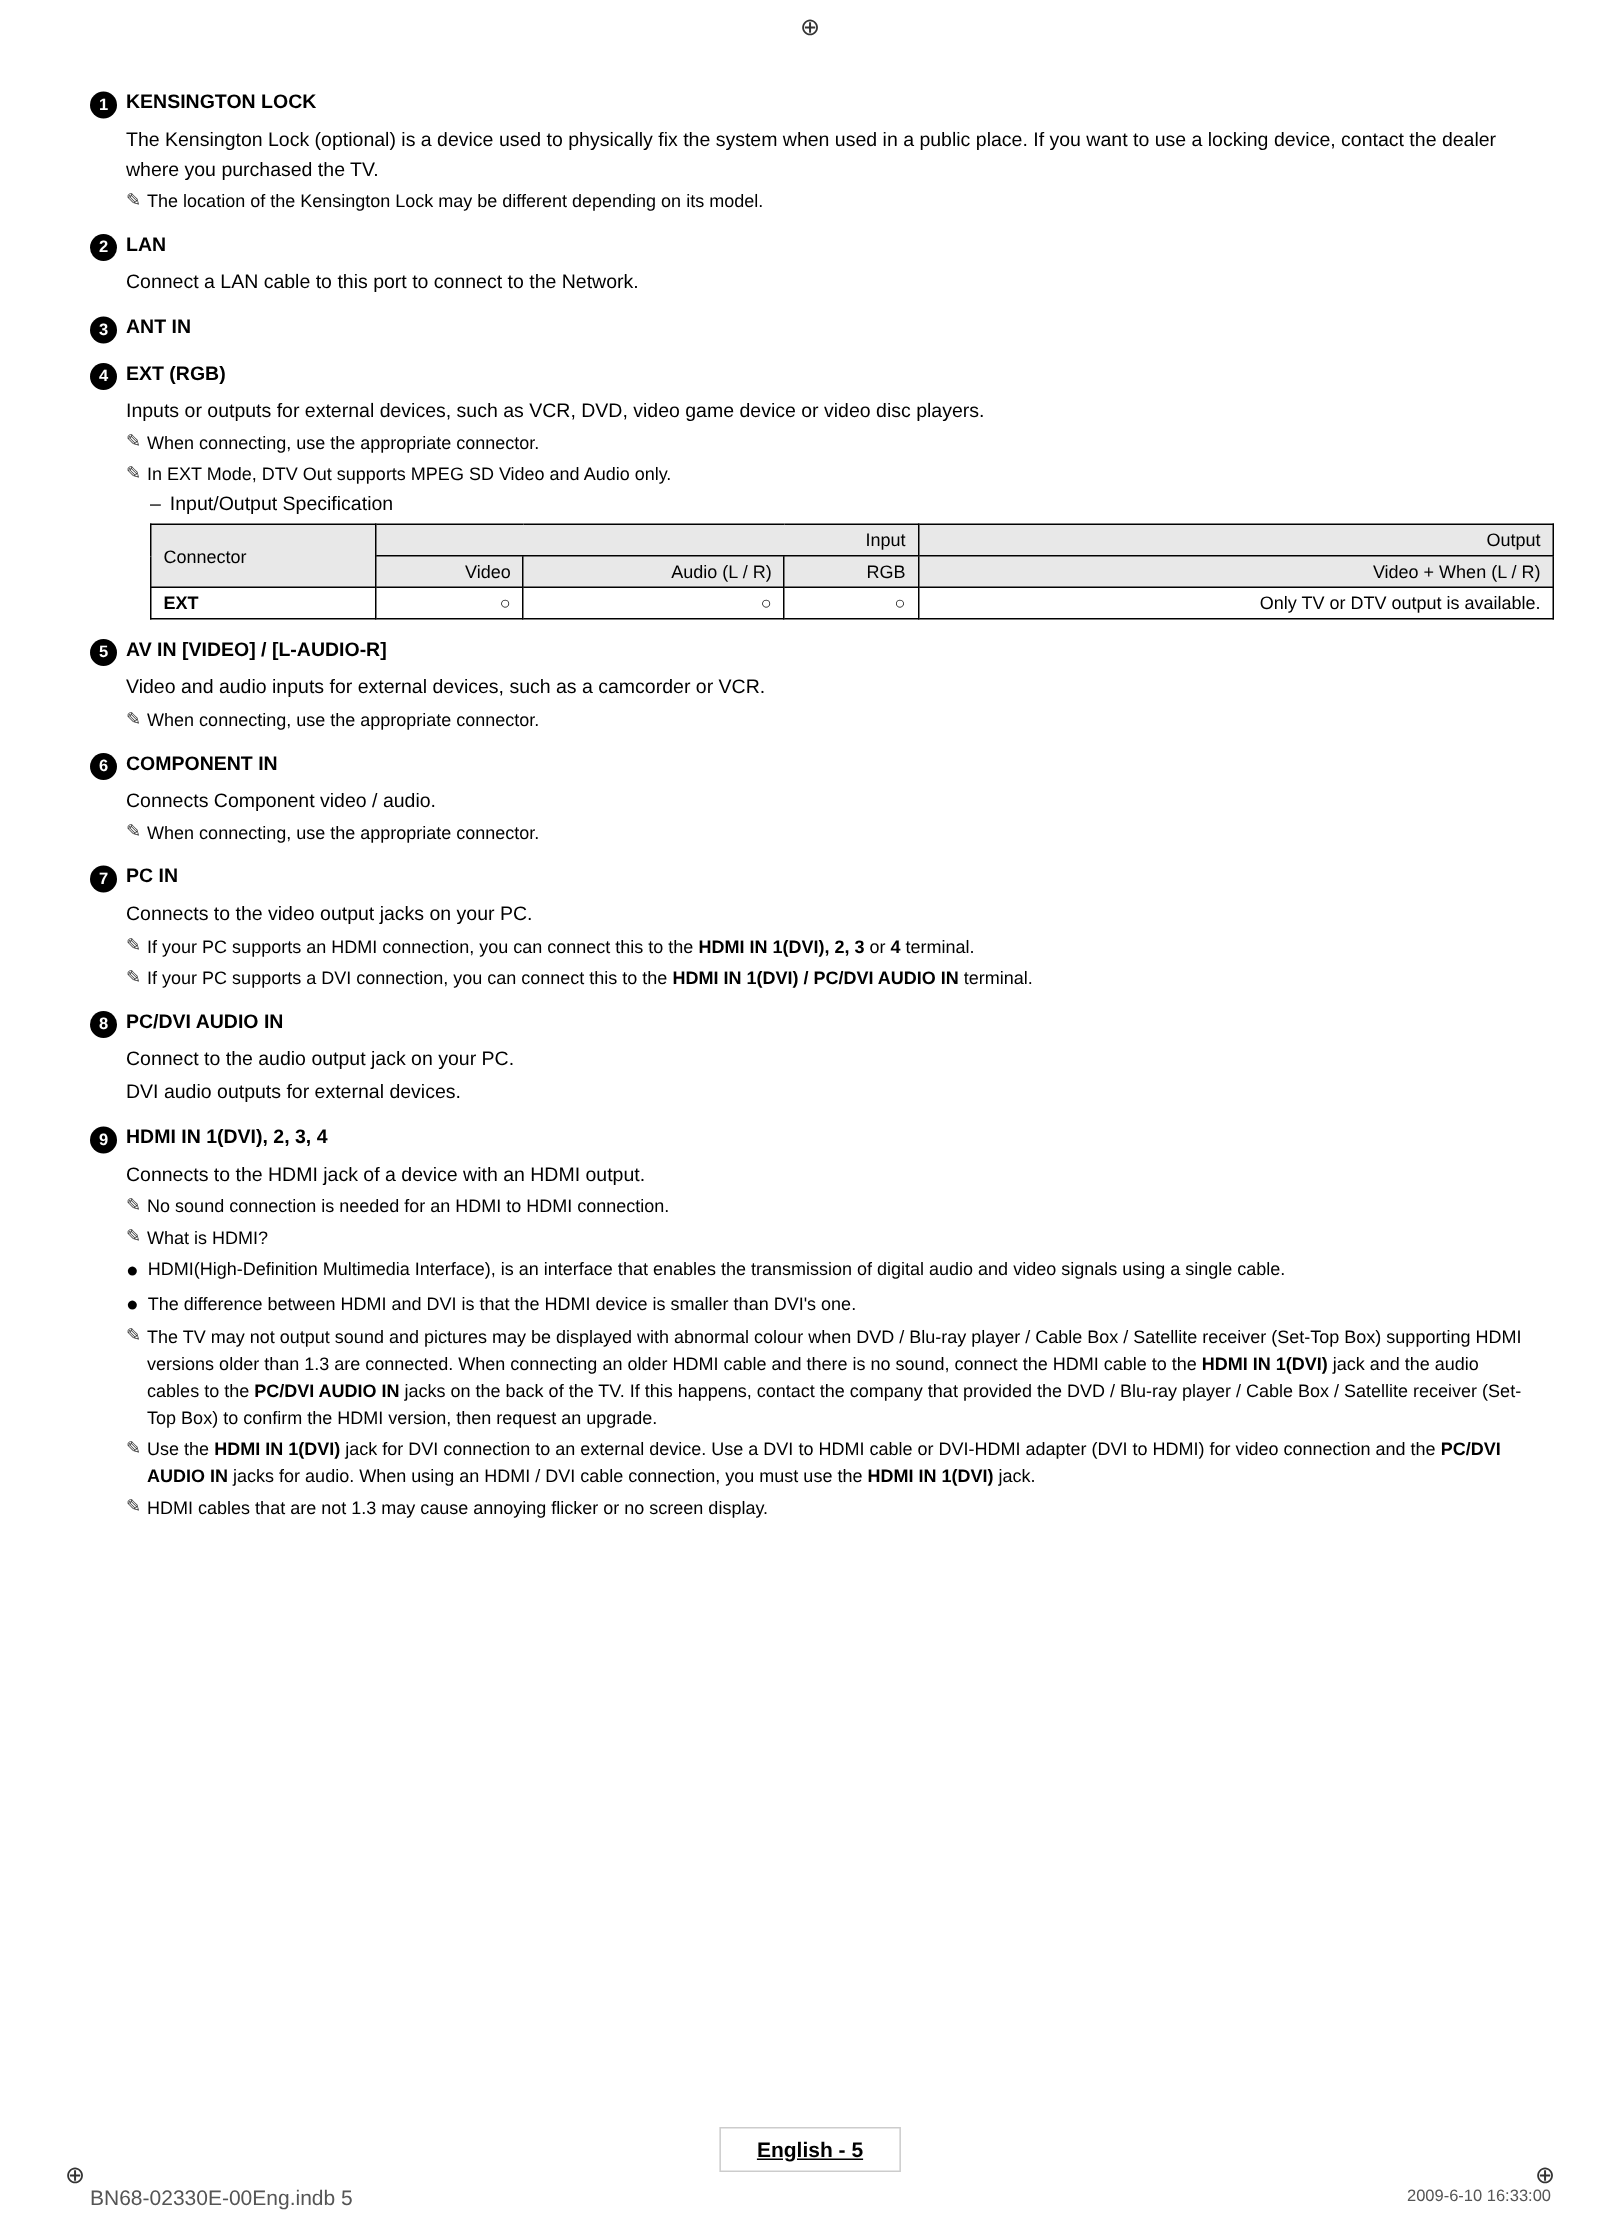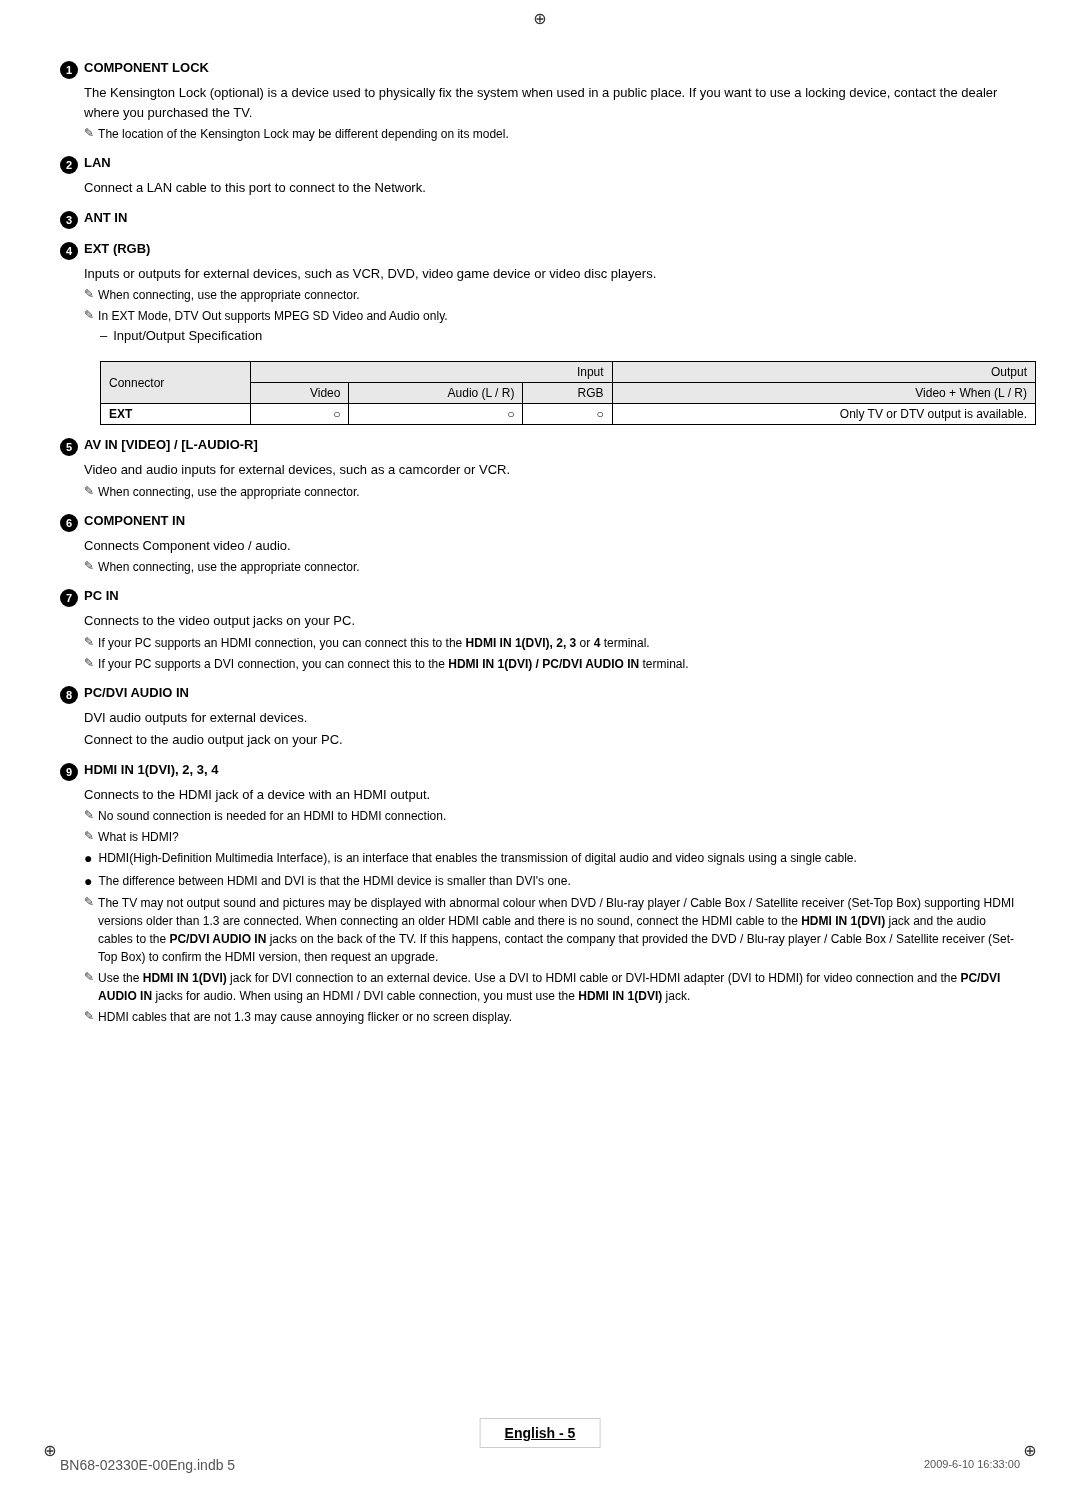--- a/index.html
+++ b/index.html
@@ -60,21 +60,21 @@
     .footer-left {
       position: absolute;
       bottom: 15px;
       left: 60px;
       font-size: 14px;
       color: #555;
     }
     .footer-right {
       position: absolute;
       bottom: 18px;
-      right: 60px;
+      right: 46px;
       font-size: 11px;
       color: #555;
     }
     .footer-center {
       position: absolute;
       bottom: 40px;
       left: 50%;
       transform: translateX(-50%);
       font-size: 14px;
       font-weight: bold;
@@ -142,21 +142,21 @@
       margin: 3px 0 3px 16px;
     }
     .dash {
       margin-right: 6px;
       flex-shrink: 0;
     }
     
     .spec-table {
       border-collapse: collapse;
       width: 100%;
-      margin: 18px 0 6px 16px;
+      margin: 6px 0 6px 16px;
       font-size: 12px;
     }
     .spec-table th, .spec-table td {
       border: 1px solid #000;
       padding: 3px 8px;
       text-align: right;
     }
     .spec-table th {
       background: #e8e8e8;
       font-weight: normal;
@@ -186,21 +186,21 @@
 
 <div class="page-container">
 
   <div class="crosshair-top">⊕</div>
 
   <div class="content">
 
     <div class="section">
       <div class="section-header">
         <span class="circle-num">1</span>
-        <span class="section-title">COMPONENT LOCK</span>
+        <span class="section-title">KENSINGTON LOCK</span>
       </div>
       <div class="section-body">
         <p>The Kensington Lock (optional) is a device used to physically fix the system when used in a public place. If you want to use a locking device, contact the dealer where you purchased the TV.</p>
         <div class="note">
           <span class="note-icon">✎</span>
           <span class="note-text">The location of the Kensington Lock may be different depending on its model.</span>
         </div>
       </div>
     </div>
 
@@ -313,22 +313,22 @@
         </div>
       </div>
     </div>
 
     <div class="section">
       <div class="section-header">
         <span class="circle-num">8</span>
         <span class="section-title">PC/DVI AUDIO IN</span>
       </div>
       <div class="section-body">
+        <p>Connect to the audio output jack on your PC.</p>
         <p>DVI audio outputs for external devices.</p>
-        <p>Connect to the audio output jack on your PC.</p>
       </div>
     </div>
 
     <div class="section">
       <div class="section-header">
         <span class="circle-num">9</span>
         <span class="section-title">HDMI IN 1(DVI), 2, 3, 4</span>
       </div>
       <div class="section-body">
         <p>Connects to the HDMI jack of a device with an HDMI output.</p>

